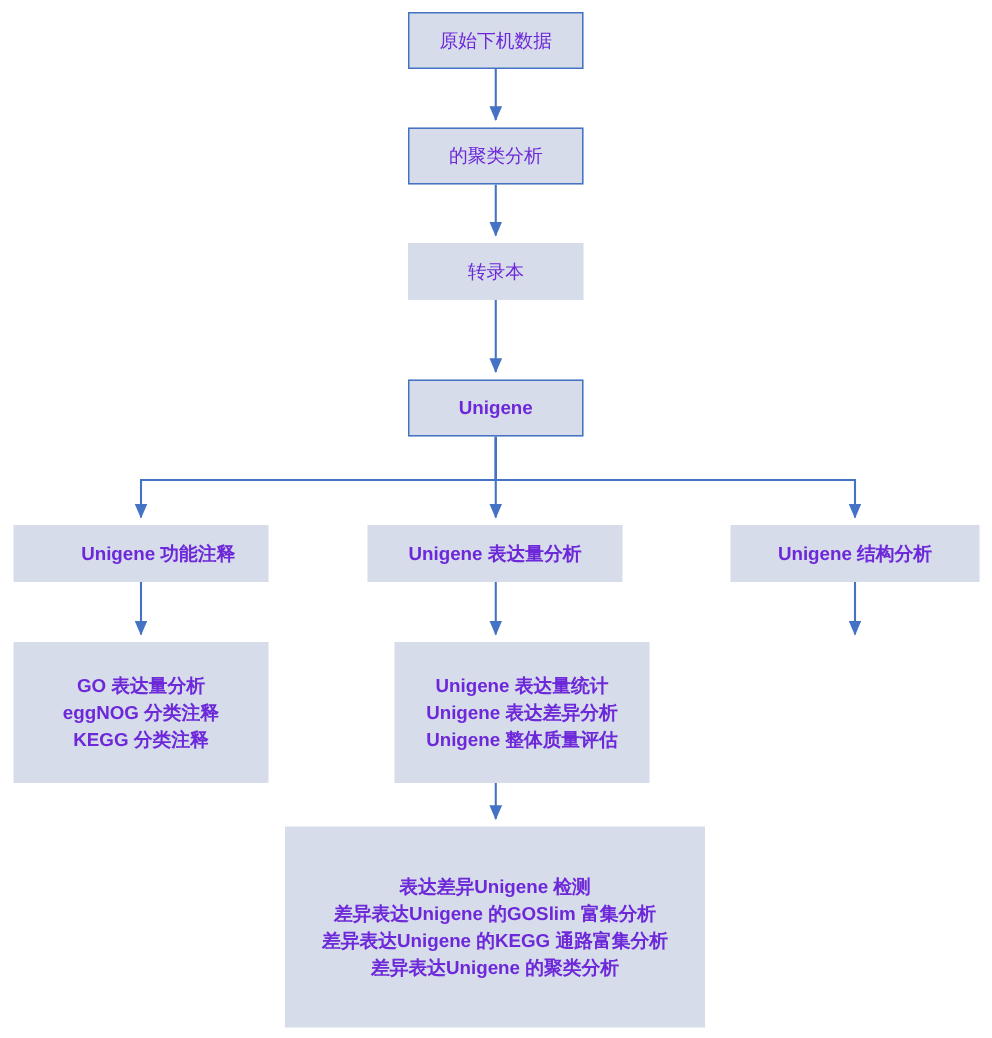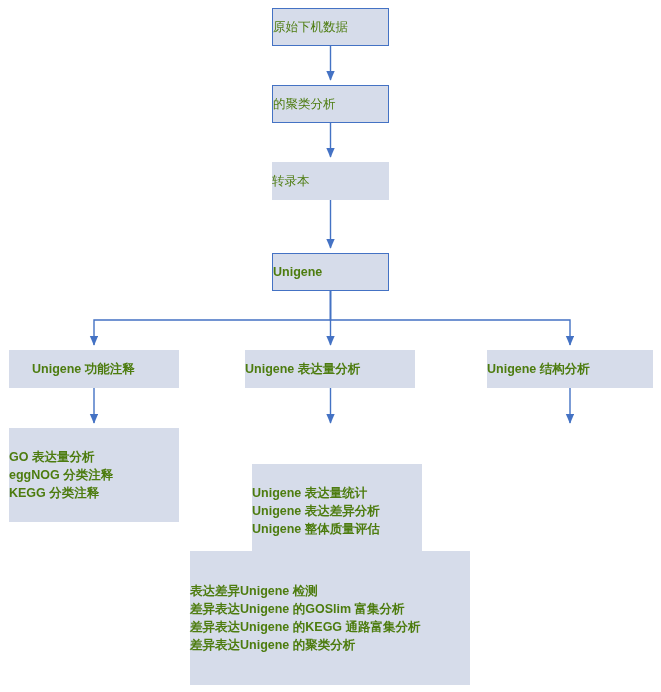--- a/index.html
+++ b/index.html
@@ -16,24 +16,24 @@
   #canvas {
     position: relative;
     width: 661px;
     height: 692px;
   }
   .node {
     position: absolute;
     box-sizing: border-box;
     background: #d6dcea;
     border: 1px solid #4472c4;
-    color: #4d7c0f;
+    color: #6d28d9;
     display: flex;
     flex-direction: column;
-    align-items: flex-start;
+    align-items: center;
     justify-content: center;
     text-align: center;
     font-size: 12.5px;
     line-height: 1.45;
   }
   .node.noborder {
     border: none;
   }
   .node .line {
     white-space: nowrap;
@@ -94,21 +94,21 @@
       <div class="line bold">Unigene 表达量分析</div>
     </div>
     <div class="node noborder" style="left: 487px; top: 350px; width: 166px; height: 38px; background: rgb(214, 220, 234);">
       <div class="line bold">Unigene 结构分析</div>
     </div>
     <div class="node noborder" style="left: 9px; top: 428px; width: 170px; height: 94px; background: rgb(214, 220, 234);">
       <div class="line bold">GO 表达量分析</div>
       <div class="line bold">eggNOG 分类注释</div>
       <div class="line bold">KEGG 分类注释</div>
     </div>
-    <div class="node noborder" style="left: 252px; top: 428px; width: 170px; height: 94px; background: rgb(214, 220, 234); margin-top: 36px;">
+    <div class="node noborder" style="left: 263px; top: 428px; width: 170px; height: 94px; background: rgb(214, 220, 234);">
       <div class="line bold">Unigene 表达量统计</div>
       <div class="line bold">Unigene 表达差异分析</div>
       <div class="line bold">Unigene 整体质量评估</div>
     </div>
     <div class="node noborder" style="left: 190px; top: 551px; width: 280px; height: 134px; background: rgb(214, 220, 234);">
       <div class="line bold">表达差异Unigene 检测</div>
       <div class="line bold">差异表达Unigene 的GOSlim 富集分析</div>
       <div class="line bold">差异表达Unigene 的KEGG 通路富集分析</div>
       <div class="line bold">差异表达Unigene 的聚类分析</div>
     </div>

